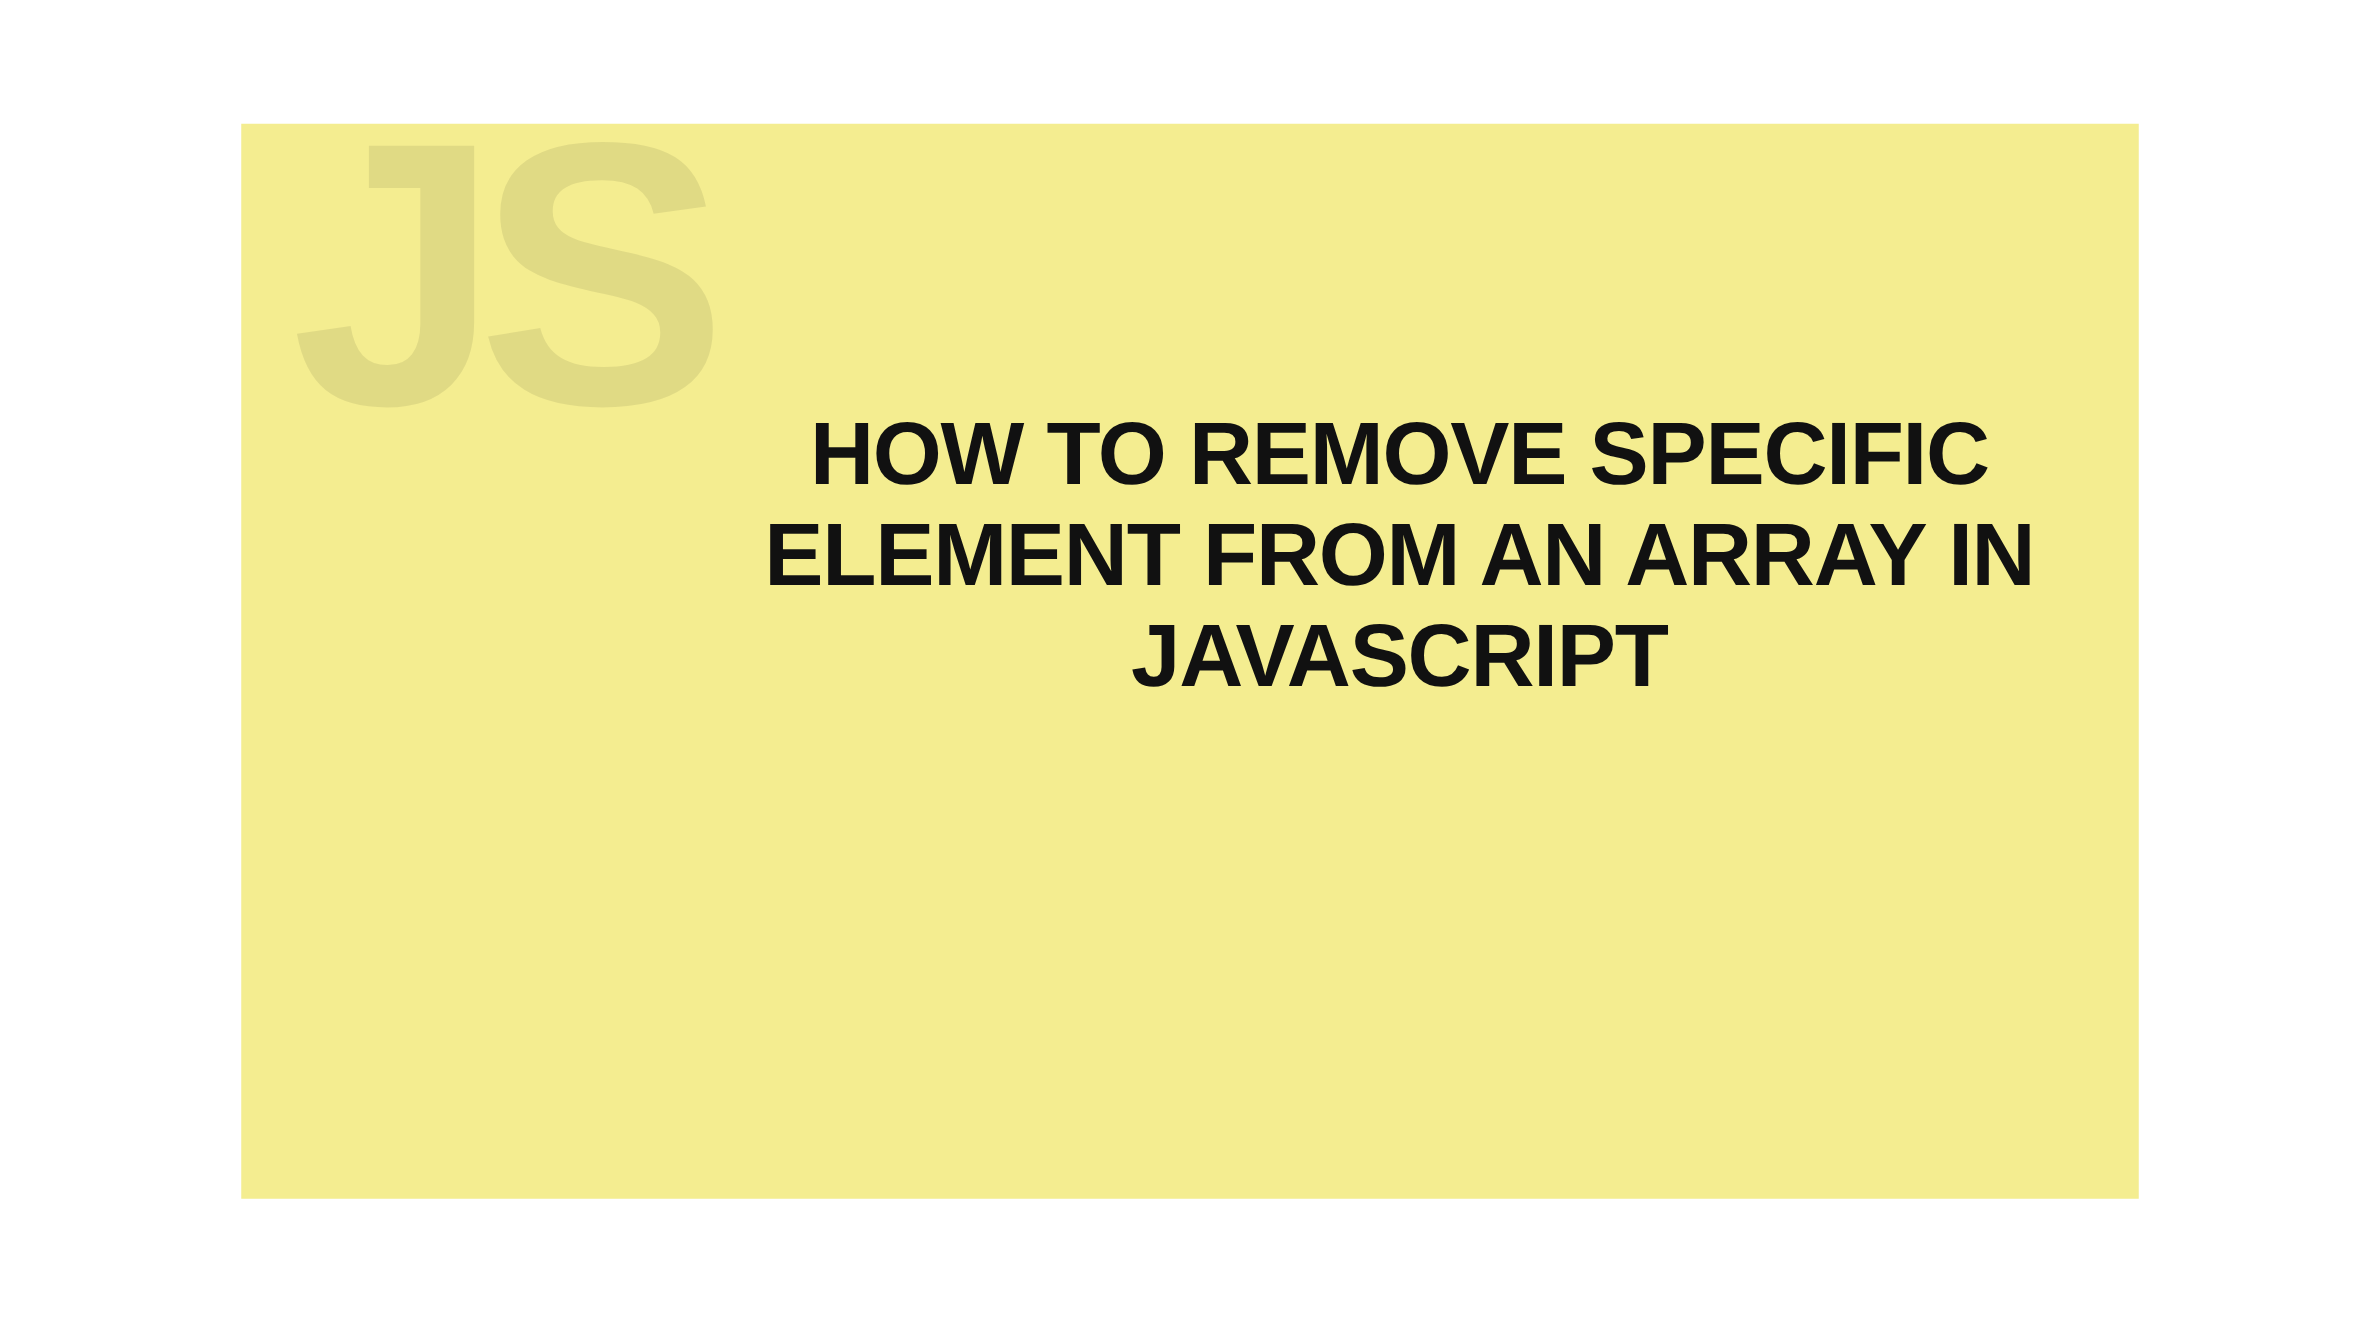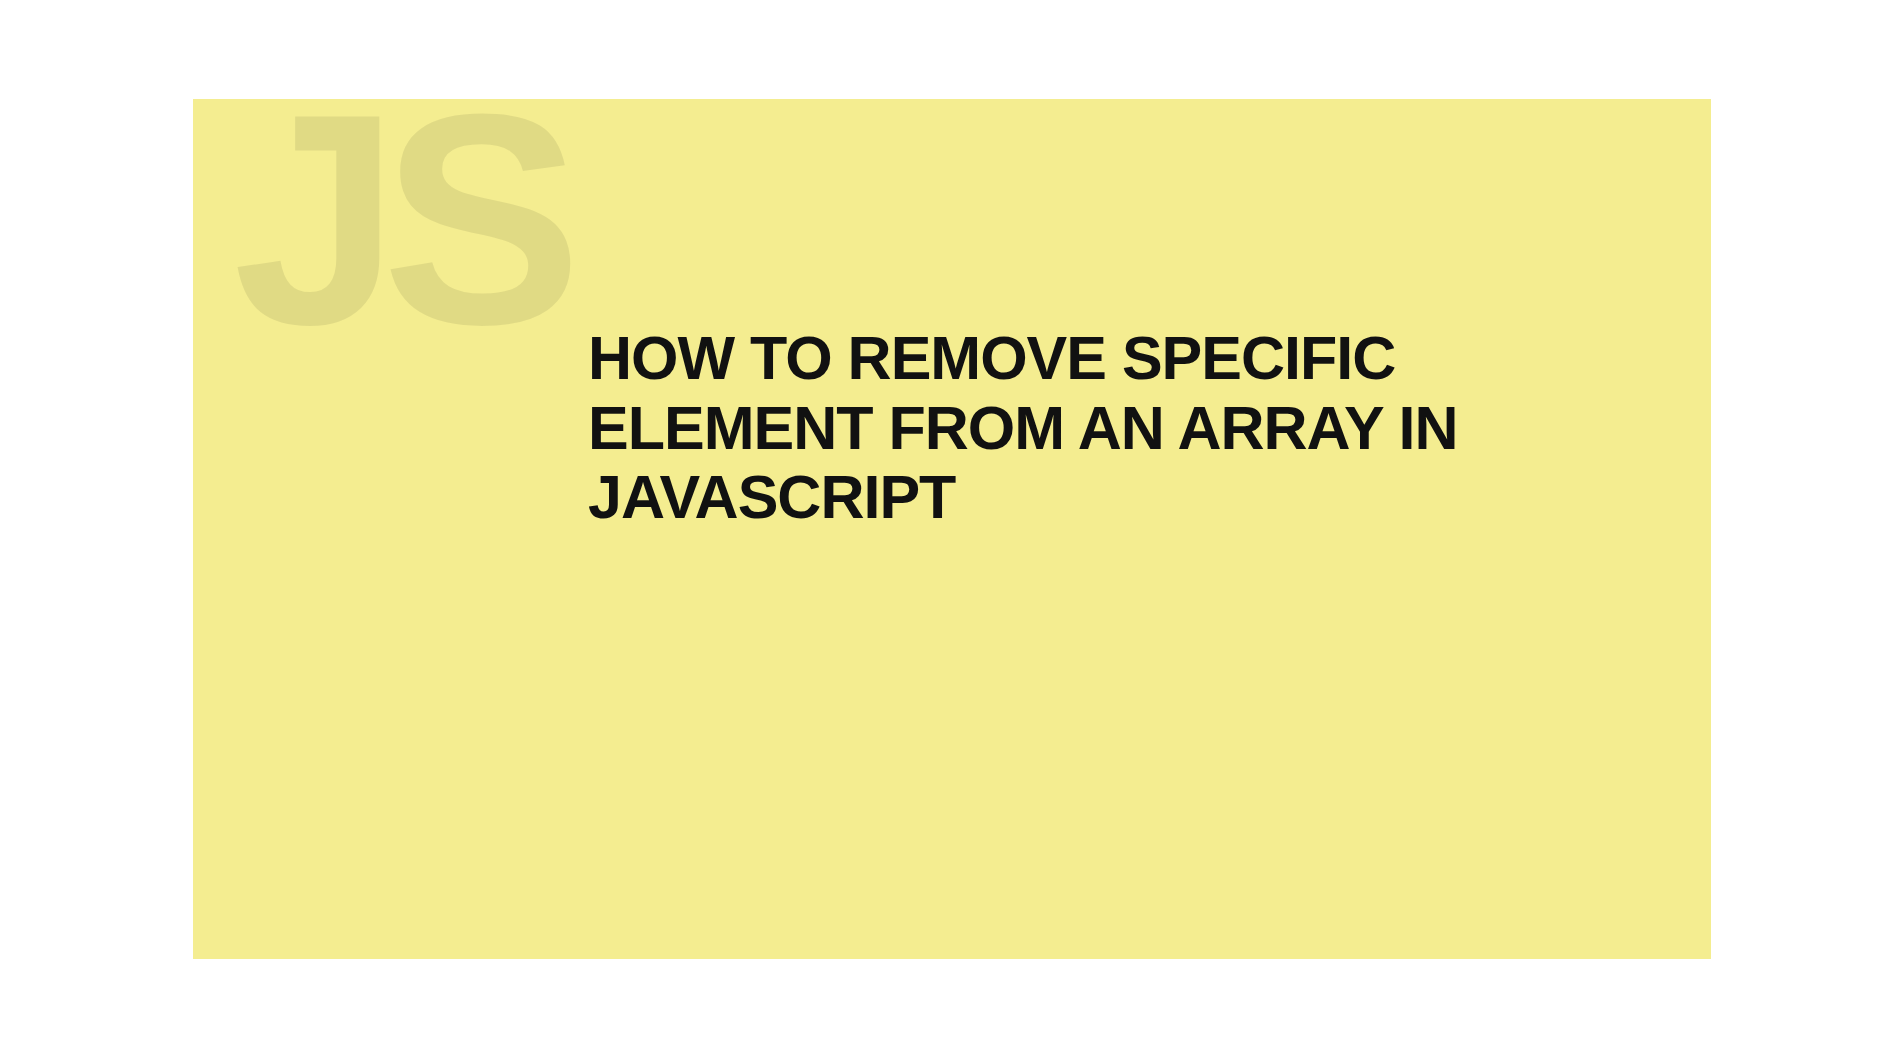--- a/index.html
+++ b/index.html
@@ -1,18 +1,19 @@
 <!DOCTYPE html>
 <html><head>
 <meta charset="utf-8">
 <style>
   * {
     margin: 0;
     padding: 0;
     box-sizing: border-box;
+    text-align: center;
   }
   body {
     width: 1904px;
     height: 1058px;
     background: #ffffff;
     display: flex;
     align-items: center;
     justify-content: center;
     font-family: "Arial Black", Arial, Helvetica, sans-serif;
   }
@@ -33,21 +34,21 @@
     color: rgba(0,0,0,0.08);
     line-height: 1;
     user-select: none;
     font-family: Arial, Helvetica, sans-serif;
   }
   .headline {
     position: absolute;
     top: 225px;
     left: 395px;
     right: 60px;
-    font-size: 61px;
+    font-size: 71px;
     font-weight: 900;
     color: #111111;
     line-height: 1.14;
     letter-spacing: -1px;
     font-family: Arial, Helvetica, sans-serif;
   }
   .site-url {
     position: absolute;
     bottom: 28px;
     right: 62px;

